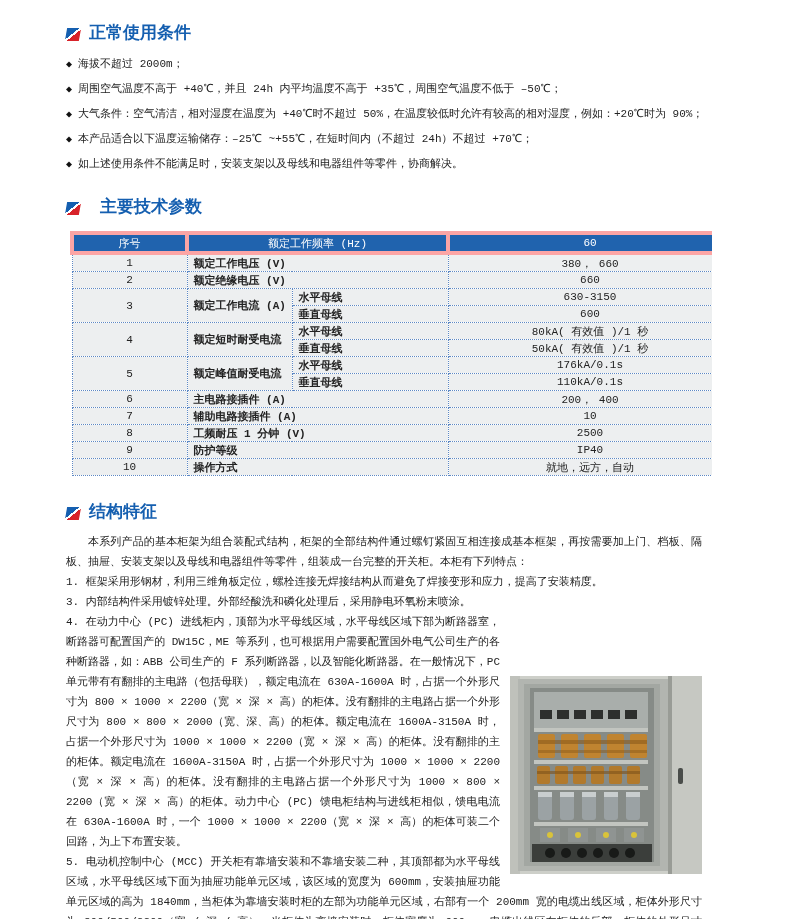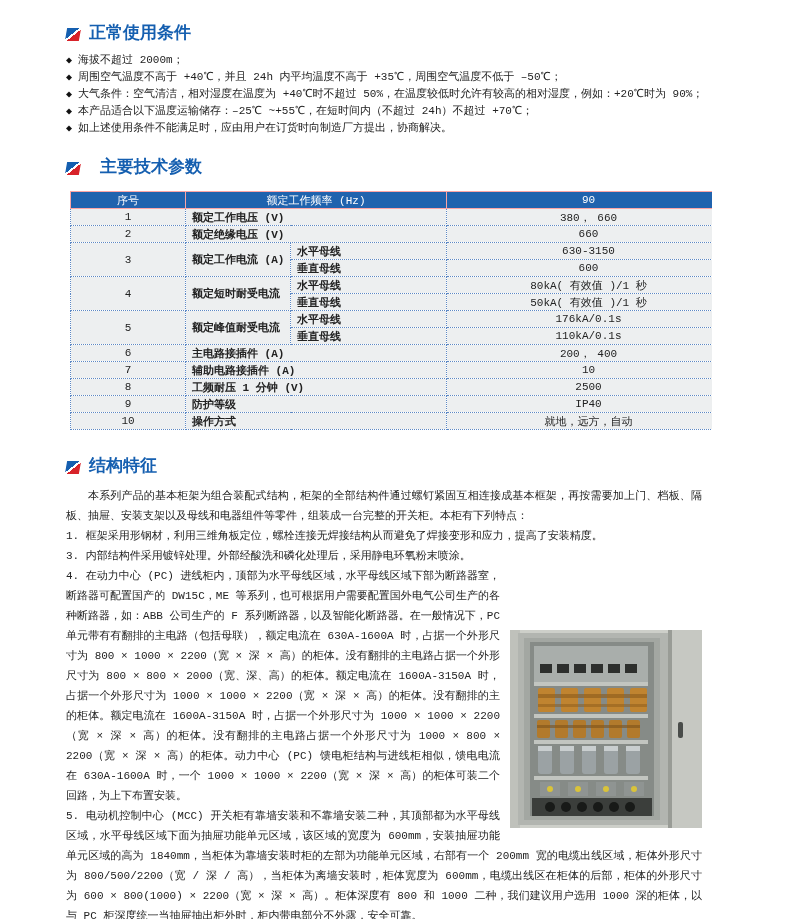--- a/index.html
+++ b/index.html
@@ -27,39 +27,39 @@
     width:14px;height:13px;flex:0 0 14px;
     background:linear-gradient(to bottom right,#155fb0 44%,#ffffff 44%,#ffffff 56%,#d8232a 56%);
     transform:skewX(-10deg);
   }
   
   .cond-list{
     list-style:none;margin:7px 0 0 66px;padding:0;
     width:700px;
   }
   .cond-list li{
-    font-size:11px;line-height:16px;color:#222;
+    font-size:11px;line-height:24px;color:#222;
     white-space:nowrap;overflow:hidden;
   }
   .diamond{color:#111;margin-right:6px;font-size:10px;}
   
   table.params{
     border-collapse:collapse;table-layout:fixed;
     margin:12px 0 0 70px;width:660px;
     font-size:11px;
   }
   table.params td{
     border:1px dotted #5d88c4;
     height:16px;padding:0 6px;
     background:#edeff0;color:#222;
     overflow:hidden;white-space:nowrap;
   }
   table.params tr.hdr td{
     background:#2063ae;color:#ffffff;
-    border:1px solid #fca5a5;font-weight:normal;text-align:center;
+    border:4px solid #fca5a5;font-weight:normal;text-align:center;
   }
   td.c{text-align:center;}
   td.name{font-weight:600;padding-left:14px;}
   td.sub{font-weight:600;padding-left:10px;}
   
   .struct{
     margin:8px 10px 0 66px;
     font-size:11px;line-height:20px;color:#222;
     text-align:justify;
   }
@@ -79,39 +79,39 @@
 
     <div class="sec-title">
       <span class="sec-icon"></span>
       <span>正常使用条件</span>
     </div>
     <ul class="cond-list" id="usage-list">
         <li><span class="diamond">◆</span><span>海拔不超过 2000m；</span></li>
         <li><span class="diamond">◆</span><span>周围空气温度不高于 +40℃，并且 24h 内平均温度不高于 +35℃，周围空气温度不低于 –50℃；</span></li>
         <li><span class="diamond">◆</span><span>大气条件：空气清洁，相对湿度在温度为 +40℃时不超过 50%，在温度较低时允许有较高的相对湿度，例如：+20℃时为 90%；</span></li>
         <li><span class="diamond">◆</span><span>本产品适合以下温度运输储存：–25℃ ~+55℃，在短时间内（不超过 24h）不超过 +70℃；</span></li>
-        <li><span class="diamond">◆</span><span>如上述使用条件不能满足时，应由用户在订货时向制造厂方提出，协商解决。</span></li>
+        <li><span class="diamond">◆</span><span>如上述使用条件不能满足时，安装支架以及母线和电器组件等零件，协商解决。</span></li>
       </ul>
 
     <div class="sec-title mt1">
       <span class="sec-icon"></span>
       <span>主要技术参数</span>
     </div>
     <table class="params" id="params-table">
       <colgroup>
           <col style="width:115px">
           <col style="width:105px">
           <col style="width:156px">
           <col style="width:284px">
         </colgroup>
       <tbody id="params-tbody">
           <tr class="hdr">
             <td class="c">序号</td>
             <td class="name" colspan="2">额定工作频率 (Hz)</td>
-            <td class="c">90</td>
+            <td class="c">60</td>
           </tr>
           <tr>
             <td class="c">1</td>
             <td class="name" colspan="2">额定工作电压 (V)</td>
             <td class="c">380，  660</td>
           </tr>
           <tr>
             <td class="c">2</td>
             <td class="name" colspan="2">额定绝缘电压 (V)</td>
             <td class="c">660</td>

